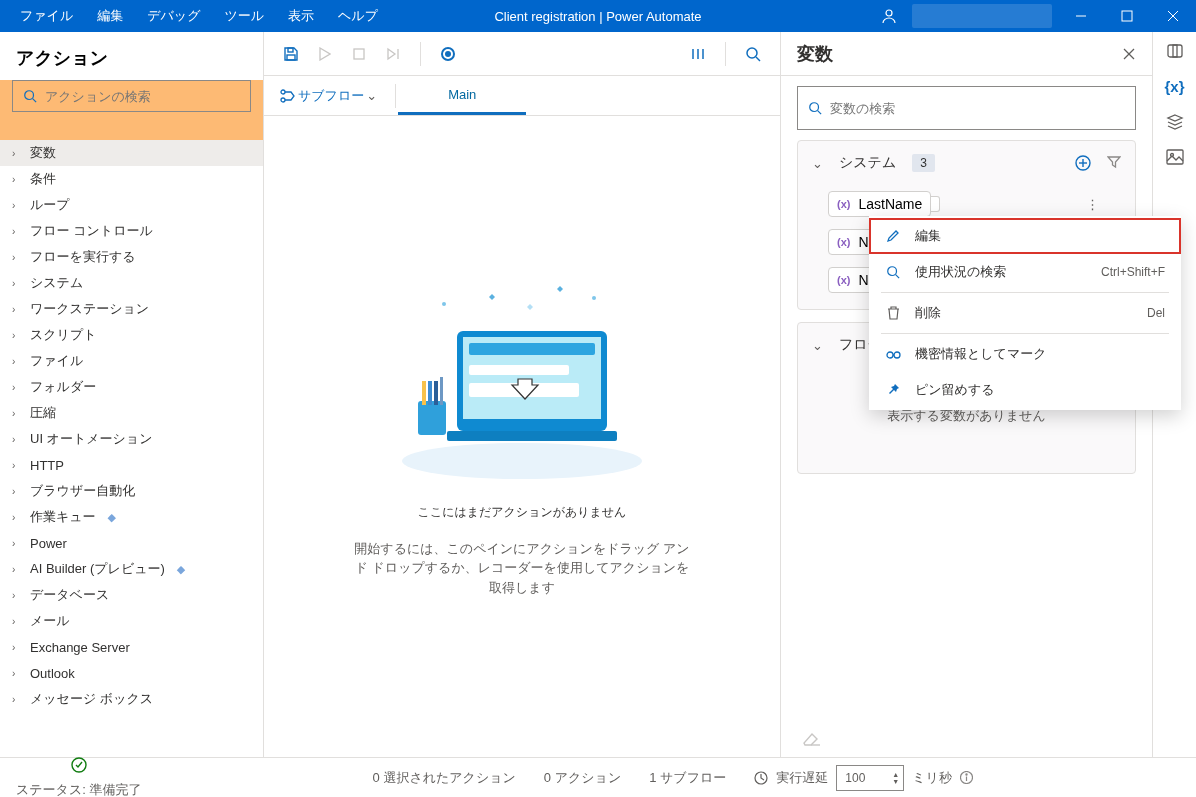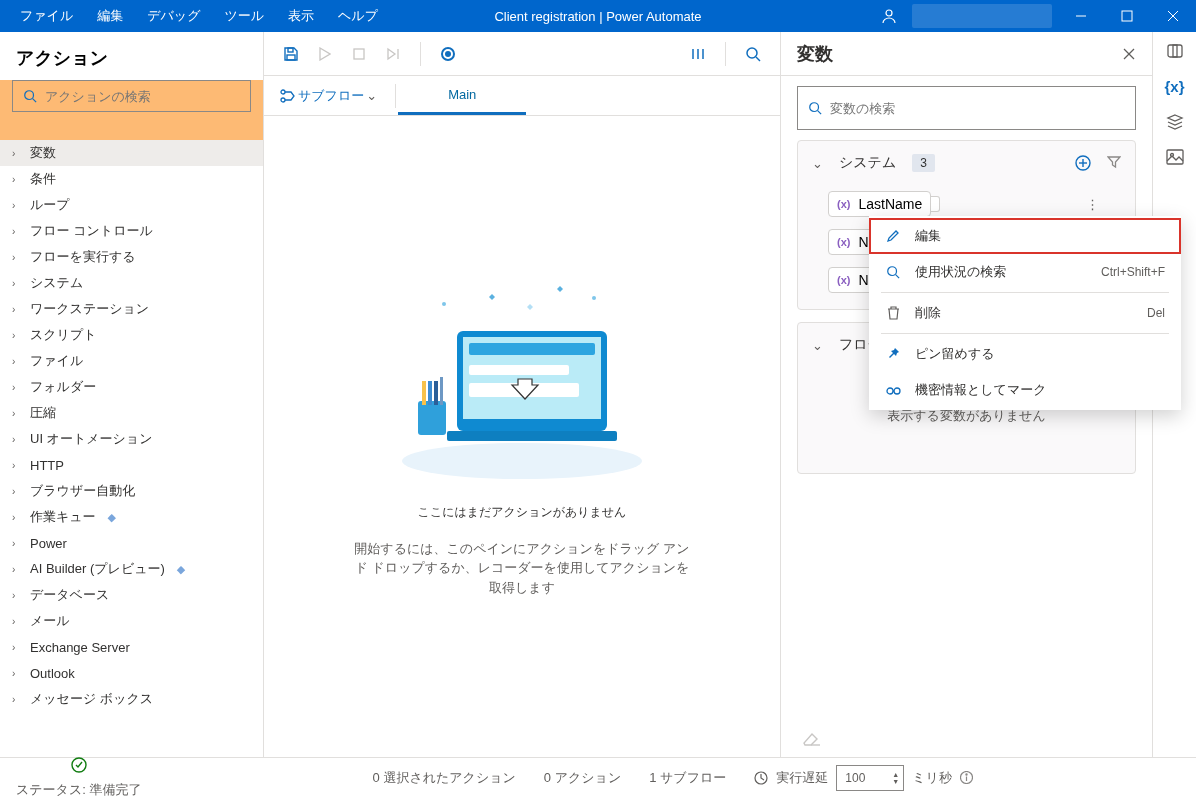--- a/index.html
+++ b/index.html
@@ -473,35 +473,35 @@
         <svg width="13" height="14" viewBox="0 0 13 14" fill="none" stroke="currentColor" stroke-width="1.2">
           <path d="M1 3h11M4 3V1h5v2M2 3l1 10h7l1-10"></path>
         </svg>
       </span>
     <span>削除</span>
     <span class="shortcut">Del</span>
   </div>
   <div class="ctx-sep"></div>
   <div class="ctx-item">
     <span class="ctx-icon">
-        <svg width="13" height="14" viewBox="0 0 13 14" fill="currentColor">
-          <path d="M8 1l4 4-2 1-1 3-2-2-4 4-1-1 4-4-2-2 3-1z"></path>
-        </svg>
-      </span>
-    <span>ピン留めする</span>
-  </div>
-  <div class="ctx-item">
-    <span class="ctx-icon">
         <svg width="15" height="13" viewBox="0 0 15 13" fill="none" stroke="currentColor" stroke-width="1.3">
           <circle cx="4" cy="7" r="3"></circle>
           <circle cx="11" cy="7" r="3"></circle>
           <line x1="7" y1="7" x2="8" y2="7"></line>
         </svg>
       </span>
     <span>機密情報としてマーク</span>
+  </div>
+  <div class="ctx-item">
+    <span class="ctx-icon">
+        <svg width="13" height="14" viewBox="0 0 13 14" fill="currentColor">
+          <path d="M8 1l4 4-2 1-1 3-2-2-4 4-1-1 4-4-2-2 3-1z"></path>
+        </svg>
+      </span>
+    <span>ピン留めする</span>
   </div>
 </div>
 
 <div class="statusbar">
   <div class="status-left">
     <span style="color:#107c10">
         <svg width="16" height="16" viewBox="0 0 16 16" fill="none" stroke="currentColor" stroke-width="1.4">
           <circle cx="8" cy="8" r="7"></circle>
           <path d="M5 8l2 2 4-5"></path>
         </svg>

